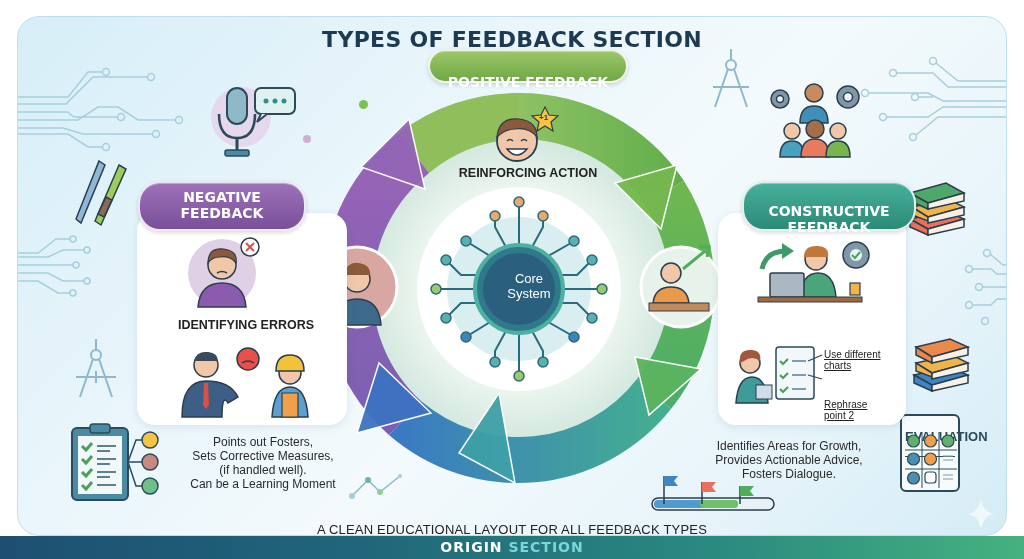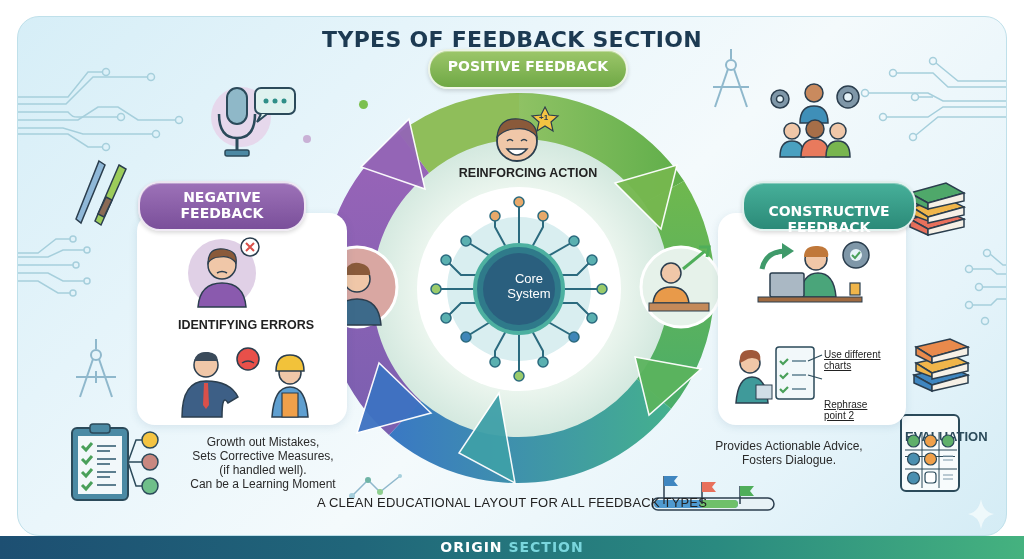--- a/index.html
+++ b/index.html
@@ -14,21 +14,21 @@
   .title {
     position: absolute; left: 0; right: 0; top: 10px; text-align: center;
     font-family: "DejaVu Sans", sans-serif; font-weight: bold; font-size: 22px; color: #1c3a52; letter-spacing: 0.3px;
   }
   .pill {
     position: absolute; color: #fff; font-weight: bold; text-align: center;
     border-radius: 22px; box-shadow: 0 2px 4px rgba(0,0,0,0.15), inset 0 1px 0 rgba(255,255,255,0.35);
     border: 2px solid rgba(255,255,255,0.85); line-height: 1.15;
     font-family: "DejaVu Sans", sans-serif;
   }
-  .pill-pos { left: 410px; top: 32px; width: 200px; height: 40px; font-size: 14px; padding-top: 7px;
+  .pill-pos { left: 410px; top: 32px; width: 200px; height: 34px; font-size: 14px; padding-top: 23px;
     background: linear-gradient(180deg, #9cc66a, #6fa845); }
   .pill-neg { left: 120px; top: 164px; width: 168px; height: 50px; font-size: 14px; padding-top: 6px;
     background: linear-gradient(180deg, #9d72b8, #7a4f9a); }
   .pill-con { left: 724px; top: 164px; width: 174px; height: 50px; font-size: 14px; padding-top: 20px;
     background: linear-gradient(180deg, #47b09a, #2b8a78); }
   .card {
     position: absolute; background: #fff; border-radius: 18px; box-shadow: 0 2px 8px rgba(40,90,120,0.12);
   }
   .card-neg { left: 119px; top: 196px; width: 210px; height: 212px; }
   .card-con { left: 700px; top: 196px; width: 188px; height: 212px; }
@@ -36,21 +36,21 @@
     position: absolute; font-weight: bold; font-size: 12.5px; color: #222; text-align: center;
     font-family: "Liberation Sans", sans-serif;
     margin-top: 6px;
   }
   .desc {
     position: absolute; font-size: 12px; color: #2a2a2a; text-align: center; line-height: 14px;
     font-family: "Liberation Sans", sans-serif;
   }
   .small-note { position: absolute; font-size: 10px; color: #222; line-height: 11px; font-family: "Liberation Sans", sans-serif; text-decoration: underline; }
   .subtitle {
-    position: absolute; left: 0; right: 0; top: 495px; text-align: center;
+    position: absolute; left: 0; right: 0; top: 522px; text-align: center;
     font-size: 13px; color: #222; letter-spacing: 0.2px; font-family: "Liberation Sans", sans-serif;
   }
   .footer {
     position: absolute; left: 0; top: 536px; width: 1024px; height: 23px;
     background: linear-gradient(90deg, #1d4f72 0%, #20667a 35%, #2a8a80 70%, #45b27f 100%);
     text-align: center; font-family: "DejaVu Sans", sans-serif; font-weight: bold; font-size: 14px; line-height: 23px; letter-spacing: 1px;
   }
   .footer .a { color: #ffffff; }
   .footer .b { color: #7ad6dd; }
   svg { position: absolute; overflow: visible; }
@@ -395,21 +395,21 @@
       <path d="M4 70 Q4 34 28 34 Q52 34 60 50 L50 56 Q44 46 44 70 Z" fill="#3d5f86" stroke="#2b3e4e" stroke-width="1.5"></path>
       <path d="M26 36 L30 36 L31 58 L28 62 L25 58 Z" fill="#d9504a"></path>
       <circle cx="70" cy="12" r="11" fill="#e8504a" stroke="#2b3e4e" stroke-width="1.5"></circle>
       <path d="M64 16 Q70 12 76 16" stroke="#2b3e4e" stroke-width="1.5" fill="none"></path>
       <circle cx="112" cy="26" r="11" fill="#f0c7a8" stroke="#2b3e4e" stroke-width="1.5"></circle>
       <path d="M98 24 Q98 8 112 8 Q126 8 126 24 Z" fill="#f2c23a" stroke="#2b3e4e" stroke-width="1.5"></path>
       <path d="M94 70 Q96 40 112 40 Q128 40 130 70 Z" fill="#5f9fd0" stroke="#2b3e4e" stroke-width="1.5"></path>
       <path d="M104 46 H120 V70 H104 Z" fill="#f0a04a" stroke="#2b3e4e" stroke-width="1.2"></path>
     </svg>
     <div class="desc" style="left:160px;top:418px;width:170px;">
-      <div>Growth out Mistakes,</div>
+      <div>Points out Fosters,</div>
       <div>Sets Corrective Measures,</div>
       <div>(if handled well).</div>
       <div>Can be a Learning Moment</div>
     </div>
 
     <div class="card card-con"></div>
     <div class="pill pill-con">
       <div>CONSTRUCTIVE</div>
       <div>FEEDBACK</div>
     </div>
@@ -447,20 +447,21 @@
     </svg>
     <div class="small-note" style="left:806px;top:332px;">
       <div>Use different</div>
       <div>charts</div>
     </div>
     <div class="small-note" style="left:806px;top:358px;margin-top:24px;">
       <div>Rephrase</div>
       <div>point 2</div>
     </div>
     <div class="desc" style="left:686px;top:422px;width:170px;">
+      <div>Identifies Areas for Growth,</div>
       <div>Provides Actionable Advice,</div>
       <div>Fosters Dialogue.</div>
     </div>
 
     <svg style="left:632px;top:455px;" width="130" height="40" viewBox="0 0 130 40">
       <rect x="2" y="26" width="122" height="12" rx="6" fill="#e8f2f6" stroke="#2b3e4e" stroke-width="1.5"></rect>
       <rect x="4" y="28" width="84" height="8" rx="4" fill="#4f9ad0"></rect>
       <rect x="50" y="28" width="38" height="8" rx="4" fill="#6fc06a"></rect>
       <line x1="14" y1="4" x2="14" y2="32" stroke="#2b3e4e" stroke-width="1.5"></line>
         <path d="M14 4 H28 L24 9 L28 14 H14 Z" fill="#3f86c0"></path>

